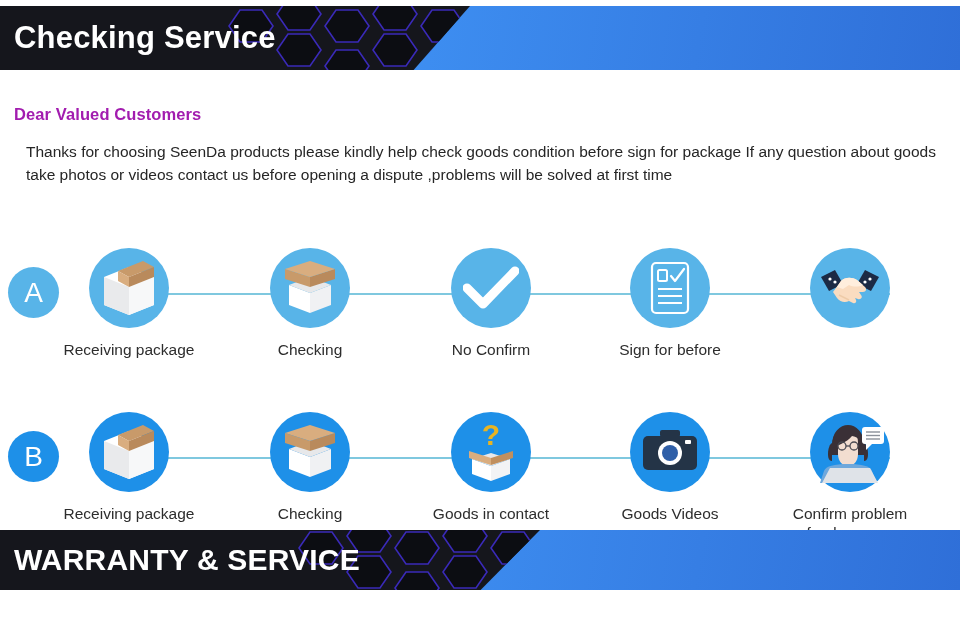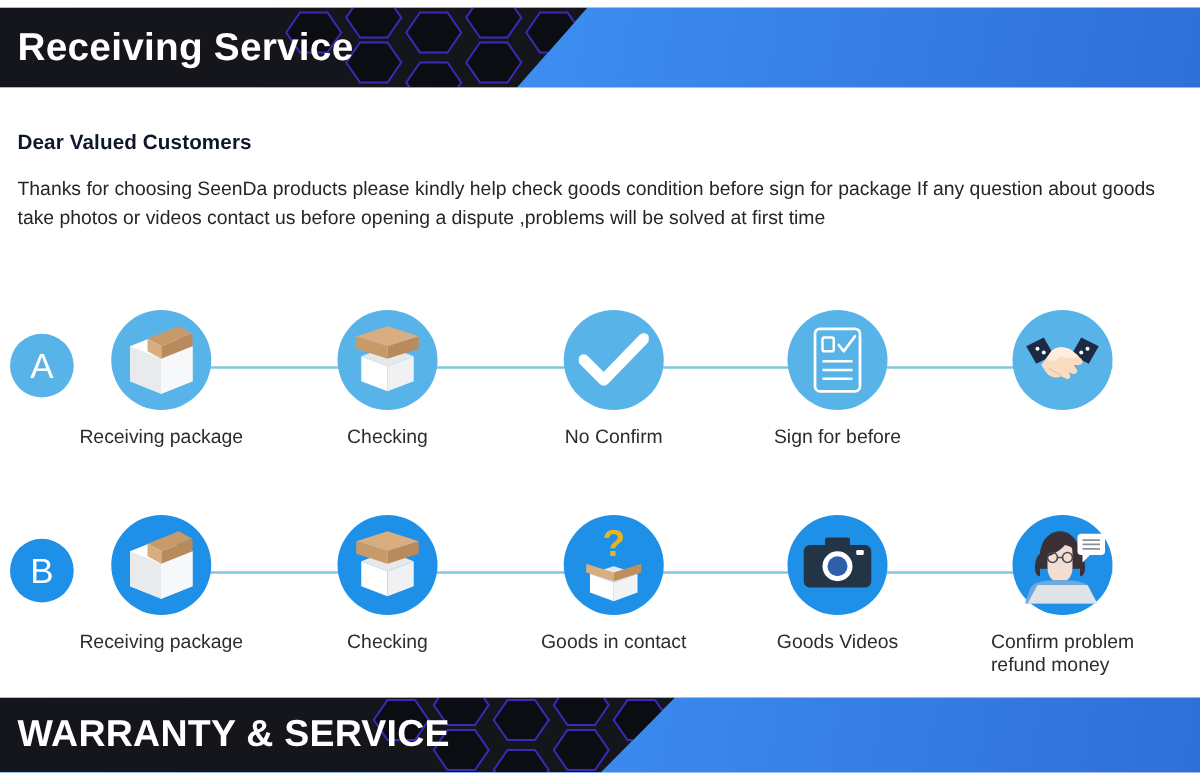--- a/index.html
+++ b/index.html
@@ -11,21 +11,21 @@
   }
   .page { position: relative; width: 960px; height: 623px; background: #fff; }
 
   
   .banner {
     position: absolute; left: 0; width: 960px; height: 64px;
     overflow: hidden;
     background: linear-gradient(100deg, #5bb4ff 0%, #3d8df0 45%, #2f6fd8 100%);
   }
   .banner-top { top: 6px; }
-  .banner-bottom { top: 558px; height: 60px; }
+  .banner-bottom { top: 530px; height: 60px; }
   .banner-dark {
     position: absolute; top: 0; left: 0; height: 100%;
     background: #15161c;
     overflow: hidden;
   }
   .banner-top .banner-dark { width: 470px; clip-path: polygon(0 0, 100% 0, 88% 100%, 0 100%); }
   .banner-bottom .banner-dark { width: 540px; clip-path: polygon(0 0, 100% 0, 89% 100%, 0 100%); }
   .hexfield {
     position: absolute; top: 0; right: 0; width: 260px; height: 100%;
   }
@@ -36,27 +36,28 @@
     color: #ffffff;
     letter-spacing: 0.2px;
     white-space: nowrap;
   }
   .banner-top .banner-title { font-size: 31px; font-weight: bold; }
   .banner-bottom .banner-title { font-size: 30px; font-weight: bold; }
 
   
   .intro { position: absolute; left: 14px; top: 105px; width: 930px; }
   .intro-title {
-    font-size: 16.5px; font-weight: bold; color: #0f172a;
+    font-size: 16.5px; font-weight: bold; color: #a21caf;
     letter-spacing: 0.1px;
   }
   .intro-body {
     margin-top: 16px;
     font-size: 15.5px; color: #262626; line-height: 23px;
     width: 920px;
+    margin-left: 12px;
   }
 
   
   .flow-row { position: absolute; left: 0; width: 960px; height: 130px; }
   .row-a { top: 248px; }
   .row-b { top: 412px; }
 
   .badge {
     position: absolute; left: 8px; top: 19px;
     width: 51px; height: 51px; border-radius: 50%;
@@ -107,21 +108,21 @@
             <polygon points="126,4 148,4 159,20 148,36 126,36 115,20"></polygon>
             <polygon points="126,44 148,44 159,60 148,76 126,76 115,60"></polygon>
             <polygon points="174,-8 196,-8 207,8 196,24 174,24 163,8"></polygon>
             <polygon points="174,28 196,28 207,44 196,60 174,60 163,44"></polygon>
             <polygon points="222,4 244,4 255,20 244,36 222,36 211,20"></polygon>
             <polygon points="222,44 244,44 255,60 244,76 222,76 211,60"></polygon>
           </g>
         </svg>
       </div>
     </div>
-    <div class="banner-title">Receiving Service</div>
+    <div class="banner-title">Checking Service</div>
   </div>
 
   <div class="intro">
     <div class="intro-title">Dear Valued Customers</div>
     <div class="intro-body">Thanks for choosing SeenDa products please kindly help check goods condition before sign for package If any question about goods take photos or videos contact us before opening a dispute ,problems will be solved at first time</div>
   </div>
 
   <div class="flow-row row-a">
     <div class="connector"></div>
     <div class="badge">A</div>

